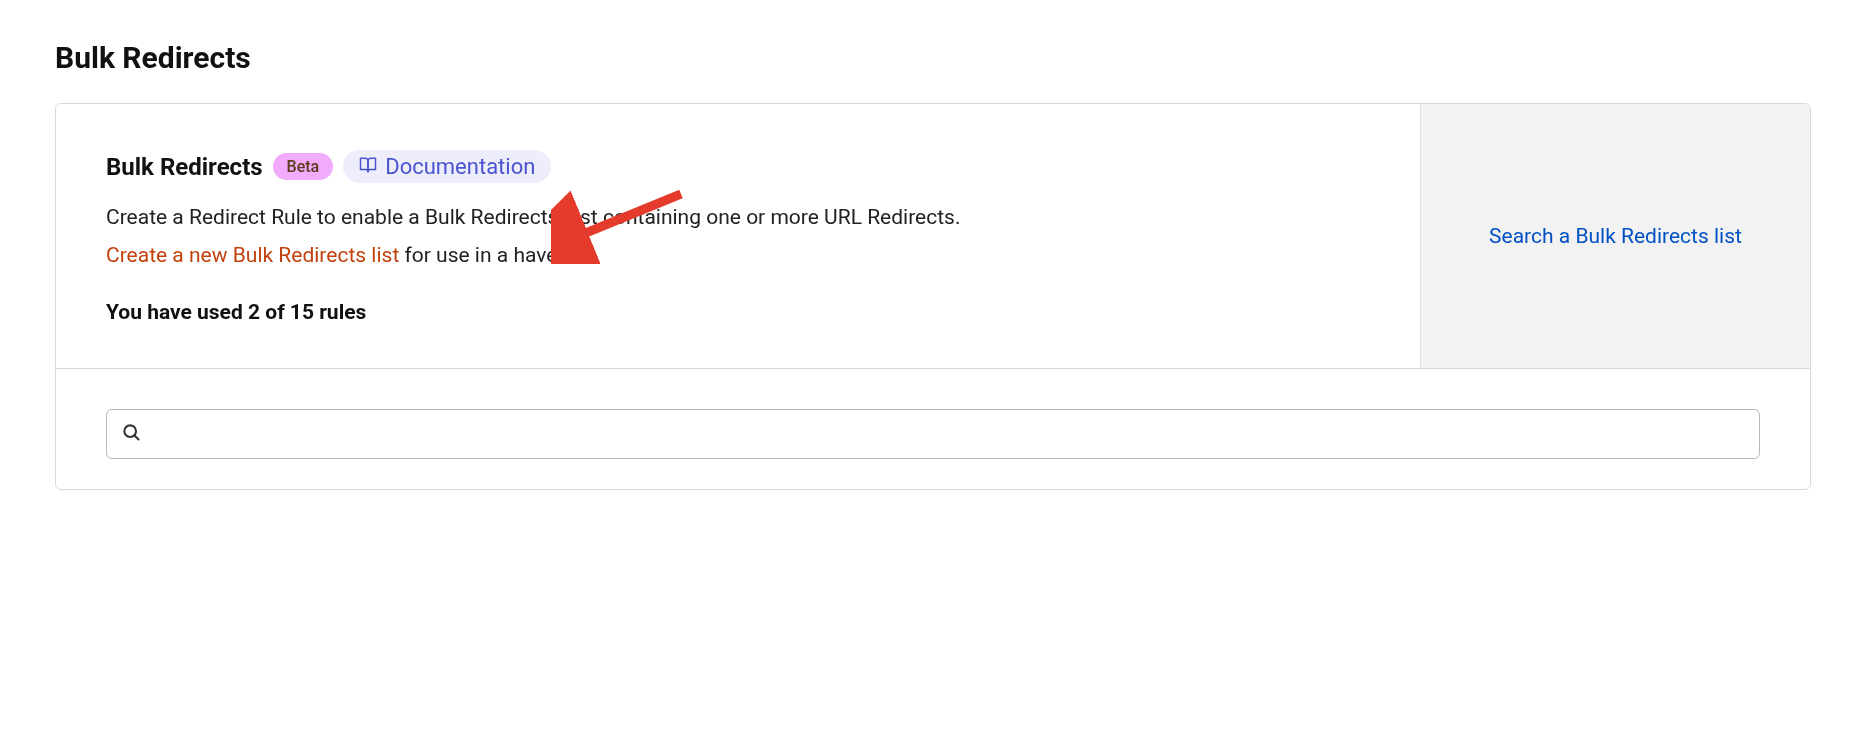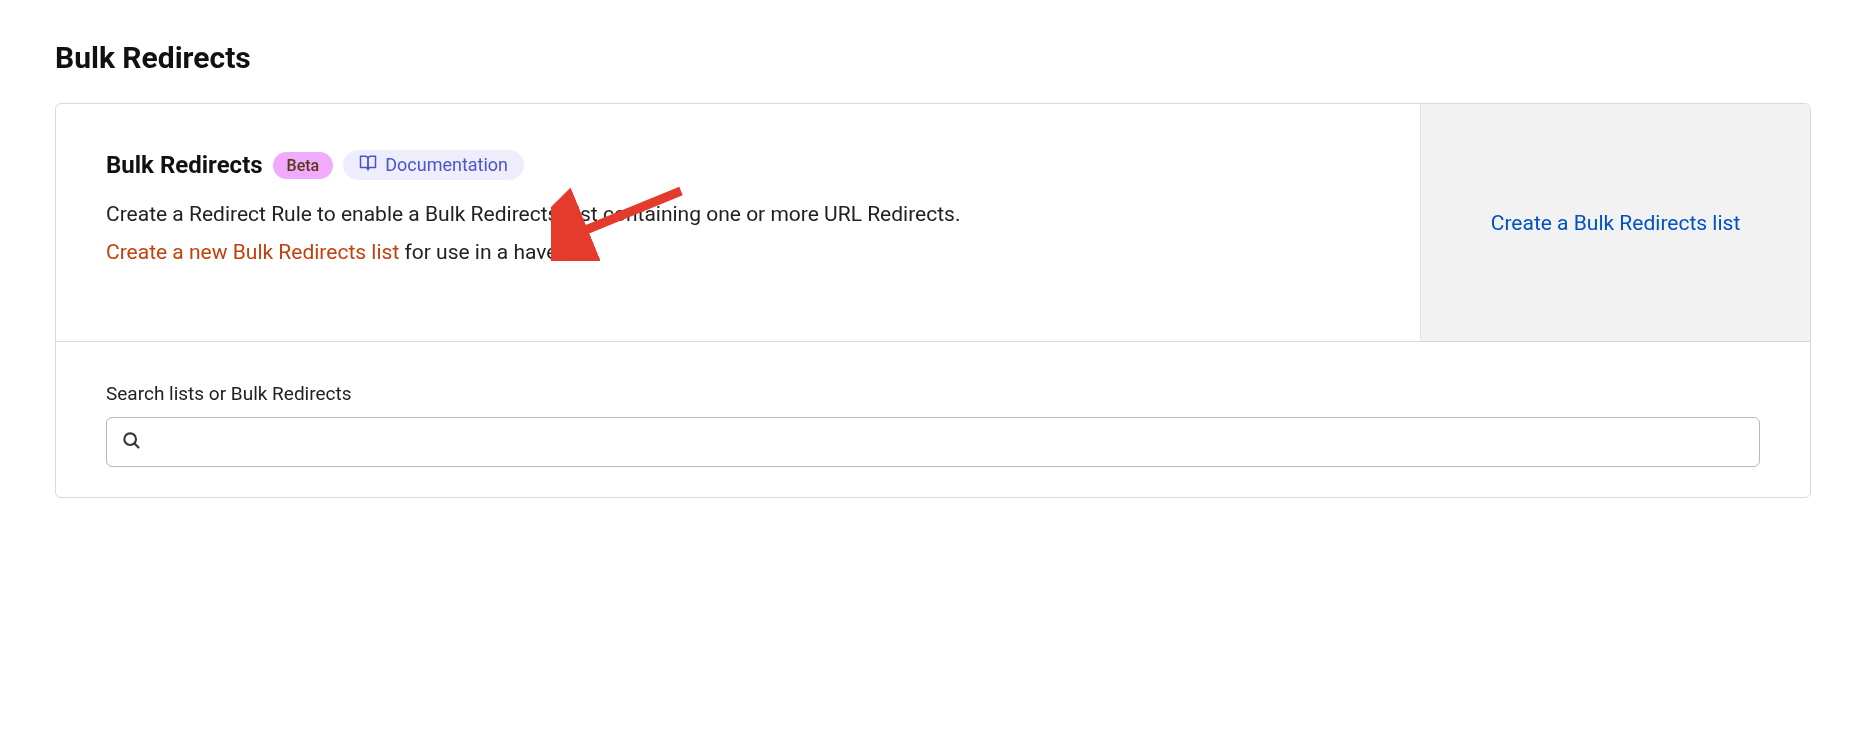--- a/index.html
+++ b/index.html
@@ -51,25 +51,25 @@
     .beta-badge {
       background: #f0abfc;
       color: #5a3a1a;
       font-size: 16px;
       font-weight: 500;
       padding: 4px 14px;
       border-radius: 20px;
     }
     .doc-pill {
       display: inline-flex;
-      align-items: flex-start;
+      align-items: flex-end;
       gap: 8px;
       background: #ededfc;
       color: #4a54cf;
-      font-size: 18px;
+      font-size: 22px;
       padding: 4px 16px;
       border-radius: 20px;
       cursor: pointer;
       text-decoration: none;
     }
     .doc-pill svg { width: 18px; height: 18px; }
     .description {
       font-size: 21px;
       line-height: 1.6;
       color: #222;
@@ -165,27 +165,27 @@
           <svg width="140" height="80" viewBox="0 0 140 80">
             <defs>
               <marker id="ah" markerWidth="14" markerHeight="14" refX="2" refY="5" orient="auto">
                 <polygon points="0 0, 12 5, 0 10" fill="#e43b2c"></polygon>
               </marker>
             </defs>
             <line x1="130" y1="10" x2="20" y2="55" stroke="#e43b2c" stroke-width="9" marker-end="url(#ah)"></line>
           </svg>
         </span>
       </p>
+      <p class="usage">You have used 2 of 15 rules</p>
     </div>
     <div class="card-right">
-      <a class="cta-link">Create a Bulk Redirects list</a>
+      <a class="cta-link">Search a Bulk Redirects list</a>
     </div>
   </div>
   <div class="card-bottom">
-    <label class="search-label">Search lists or Bulk Redirects</label>
     <div class="search-box">
       <span>
         <svg viewBox="0 0 24 24" fill="none" stroke="currentColor" stroke-width="2.5" stroke-linecap="round" stroke-linejoin="round">
           <circle cx="11" cy="11" r="7"></circle>
           <line x1="21" y1="21" x2="16.2" y2="16.2"></line>
         </svg>
       </span>
       <input class="search-input" type="text" value="" style="">
     </div>
   </div>

